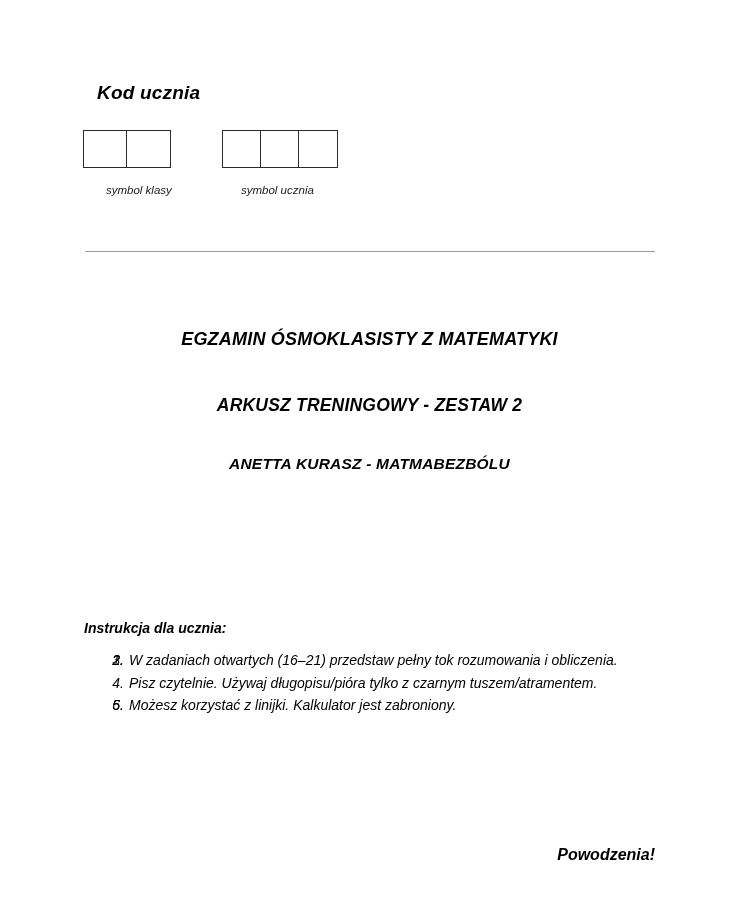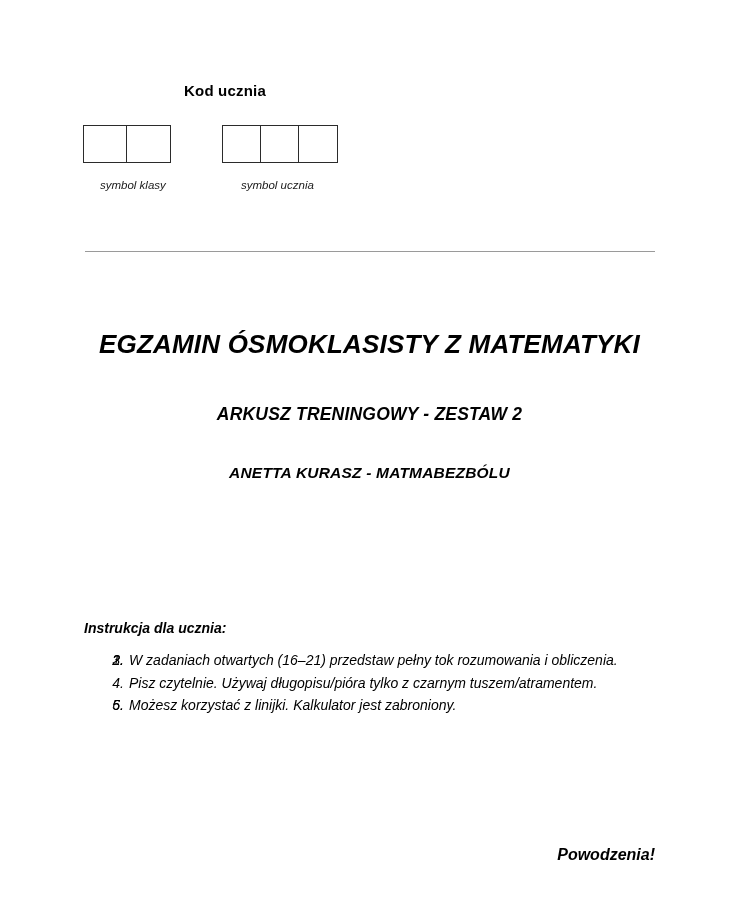--- a/index.html
+++ b/index.html
@@ -23,23 +23,24 @@
   }
 
   
   .code-section {
     position: absolute;
     left: 83px;
     top: 82px;
     width: 270px;
   }
   .code-heading {
-    font-size: 15px;
-    font-weight: bold;
-    text-align: center;
+    font-size: 19px;
+    font-weight: bold;
+    font-style: italic;
+    text-align: left;
     letter-spacing: 0.2px;
     margin: 0 0 26px 0;
     padding-left: 14px;
   }
   .boxes-row {
     position: relative;
     height: 38px;
   }
   .code-grid {
     position: absolute;
@@ -67,21 +68,21 @@
     margin-top: 16px;
   }
   .code-caption {
     position: absolute;
     top: 0;
     font-size: 11.5px;
     font-style: italic;
     color: #1a1a1a;
     white-space: nowrap;
   }
-  .code-caption.class-caption { left: 17px; }
+  .code-caption.class-caption { left: 23px; }
   .code-caption.student-caption { left: 158px; }
 
   
   .divider {
     position: absolute;
     left: 85px;
     top: 251px;
     width: 570px;
     height: 1px;
     background: #9a9a9a;
@@ -89,21 +90,21 @@
 
   
   .titles {
     position: absolute;
     left: 0;
     right: 0;
     top: 330px;
     text-align: center;
   }
   .title-main {
-    font-size: 26px;
+    font-size: 18px;
     font-weight: bold;
     font-style: italic;
     letter-spacing: 0.2px;
     margin: 0;
     line-height: 1.1;
   }
   .title-sub {
     font-size: 17.5px;
     font-weight: bold;
     font-style: italic;

